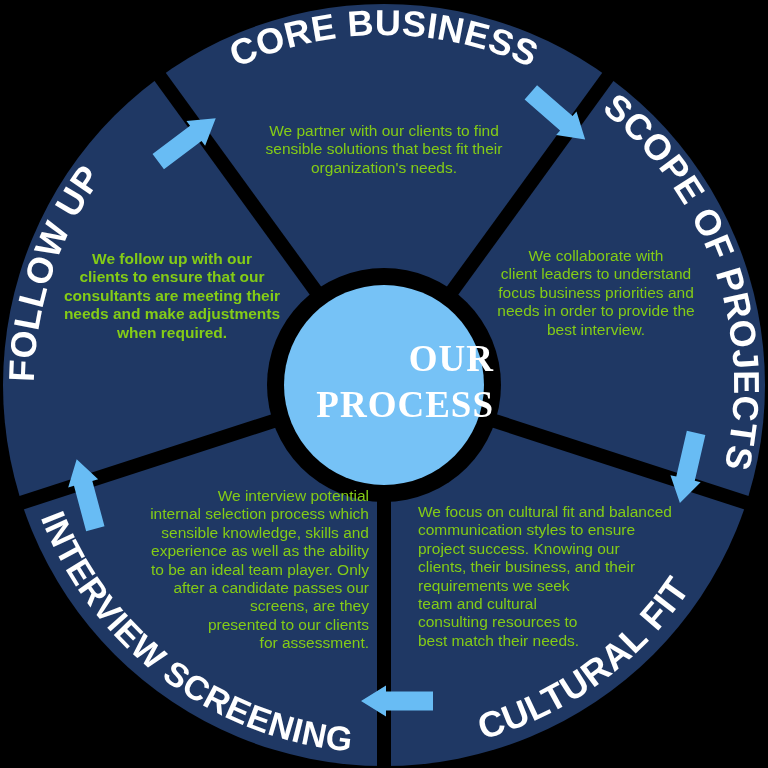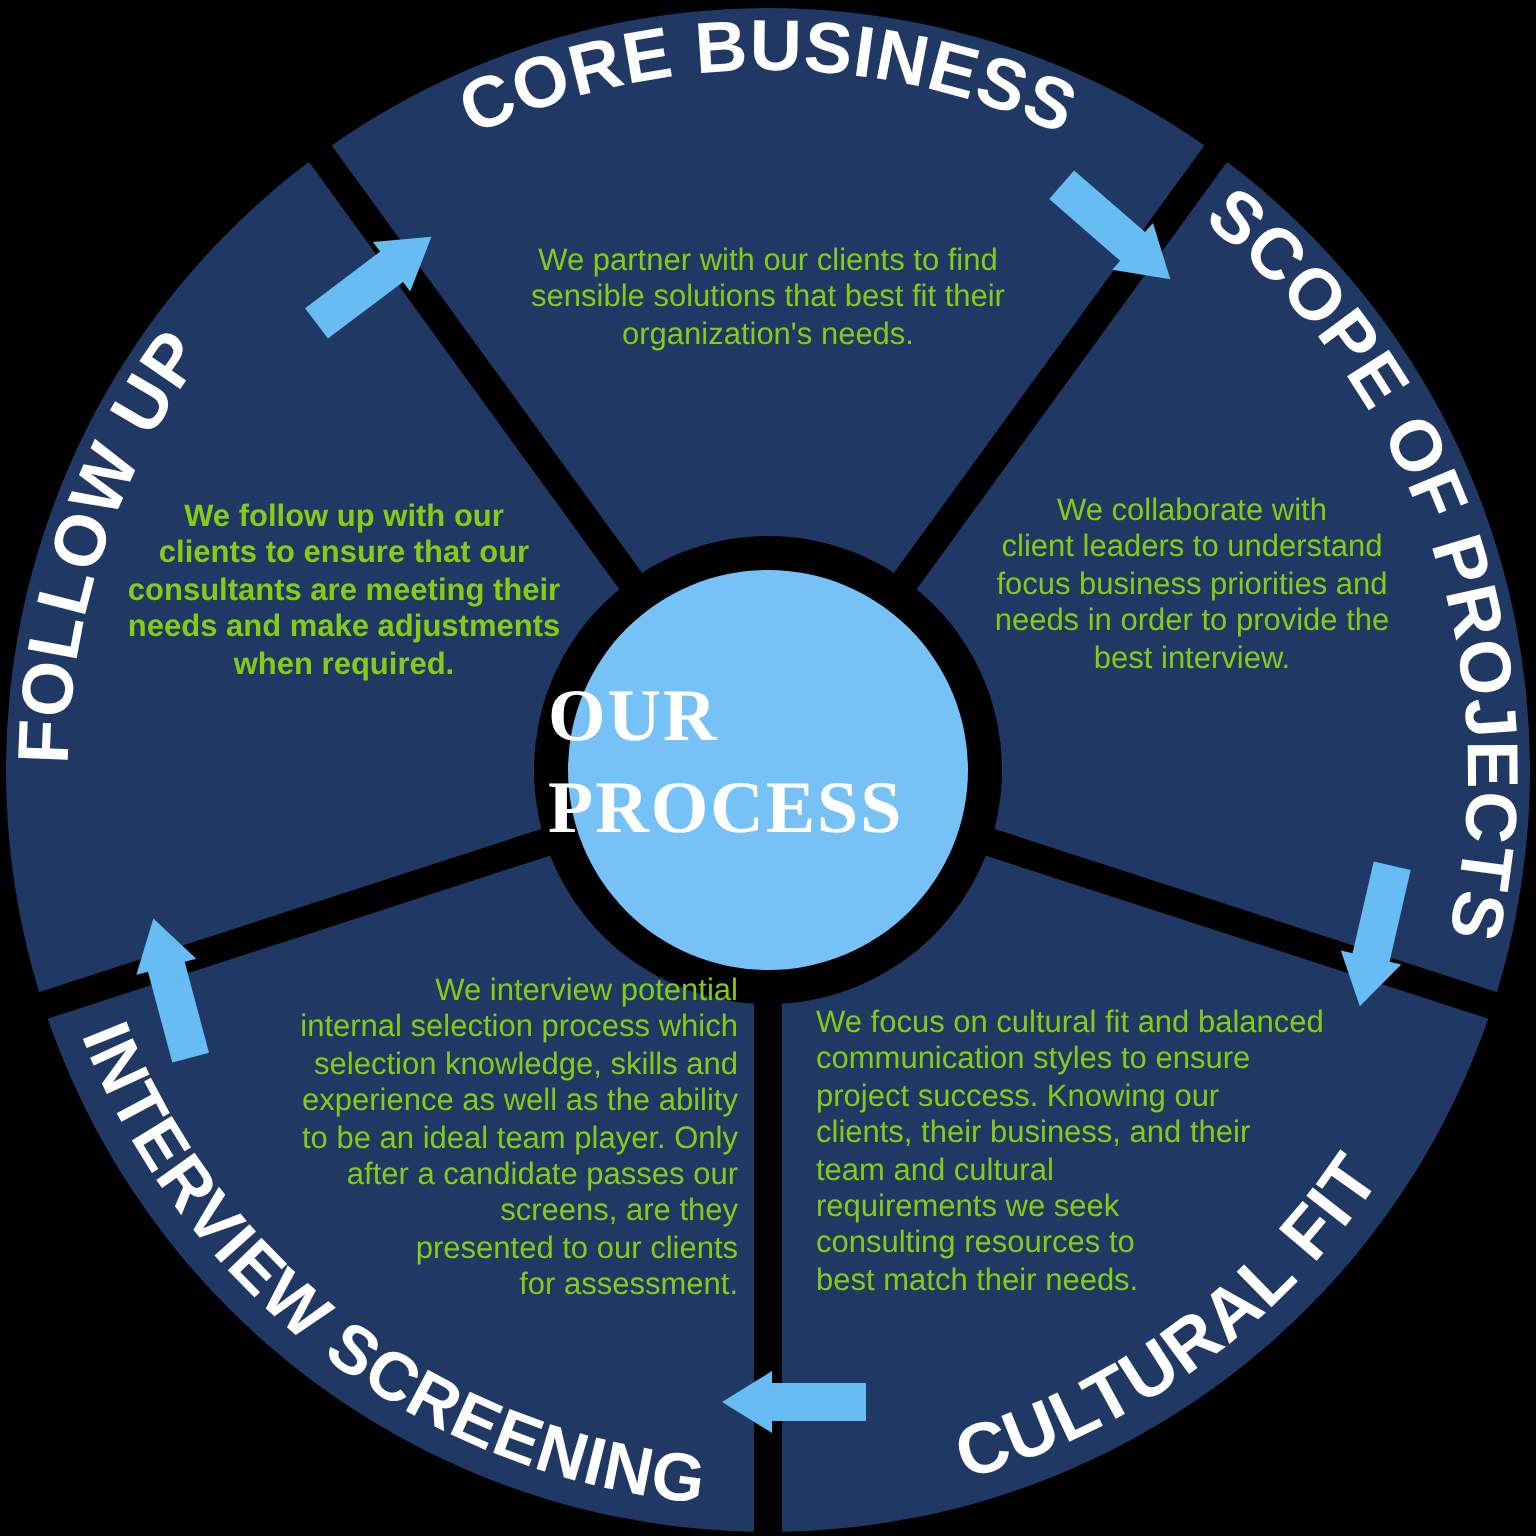--- a/index.html
+++ b/index.html
@@ -19,26 +19,26 @@
     font-family:"Liberation Sans",sans-serif;
   }
   .t36{font-size:36px;}
   .t34{font-size:34px;}
   .para{
     position:absolute;color:#84cc16;
     font-size:15.5px;line-height:18.4px;
   }
   .para-core{left:244px;top:122px;width:280px;text-align:center;}
   .para-scope{left:486px;top:247px;width:220px;text-align:center;}
-  .para-cultural{left:408px;top:503px;width:272px;text-align:left;}
+  .para-cultural{left:418px;top:503px;width:272px;text-align:left;}
   .para-interview{left:109px;top:487px;width:260px;text-align:right;}
   .para-follow{left:57px;top:250px;width:230px;text-align:center;font-weight:bold;}
   .center-label{
     position:absolute;left:274px;top:336px;width:220px;
-    text-align:left;color:#FFFFFF;
+    text-align:right;color:#FFFFFF;
     font-family:"Liberation Serif",serif;font-weight:bold;
     font-size:37px;line-height:46px;letter-spacing:1px;
   }
 </style>
 </head>
 <body>
 
 <div class="stage">
 
   <svg width="768" height="768" viewBox="0 0 768 768">
@@ -101,30 +101,30 @@
     <div>focus business priorities and</div>
     <div>needs in order to provide the</div>
     <div>best interview.</div>
   </div>
 
   <div class="para para-cultural">
     <div>We focus on cultural fit and balanced</div>
     <div>communication styles to ensure</div>
     <div>project success. Knowing our</div>
     <div>clients, their business, and their</div>
+    <div>requirements we seek</div>
     <div>team and cultural</div>
-    <div>requirements we seek</div>
     <div>consulting resources to</div>
     <div>best match their needs.</div>
   </div>
 
   <div class="para para-interview">
     <div>We interview potential</div>
     <div>internal selection process which</div>
-    <div>selection knowledge, skills and</div>
+    <div>sensible knowledge, skills and</div>
     <div>experience as well as the ability</div>
     <div>to be an ideal team player. Only</div>
     <div>after a candidate passes our</div>
     <div>screens, are they</div>
     <div>presented to our clients</div>
     <div>for assessment.</div>
   </div>
 
   <div class="para para-follow">
     <div>We follow up with our</div>

